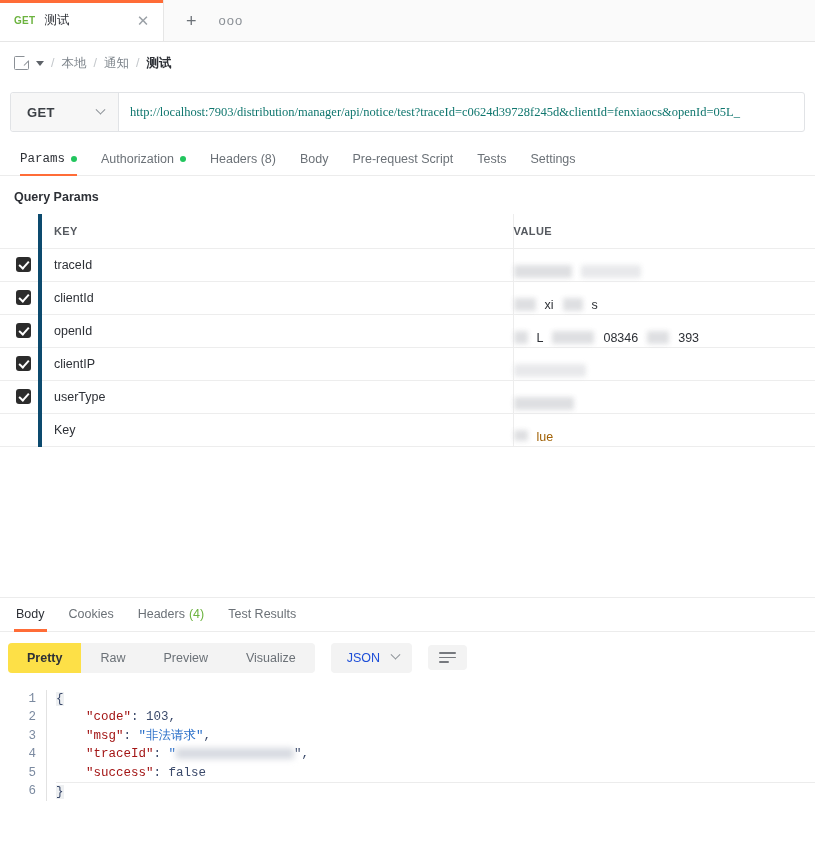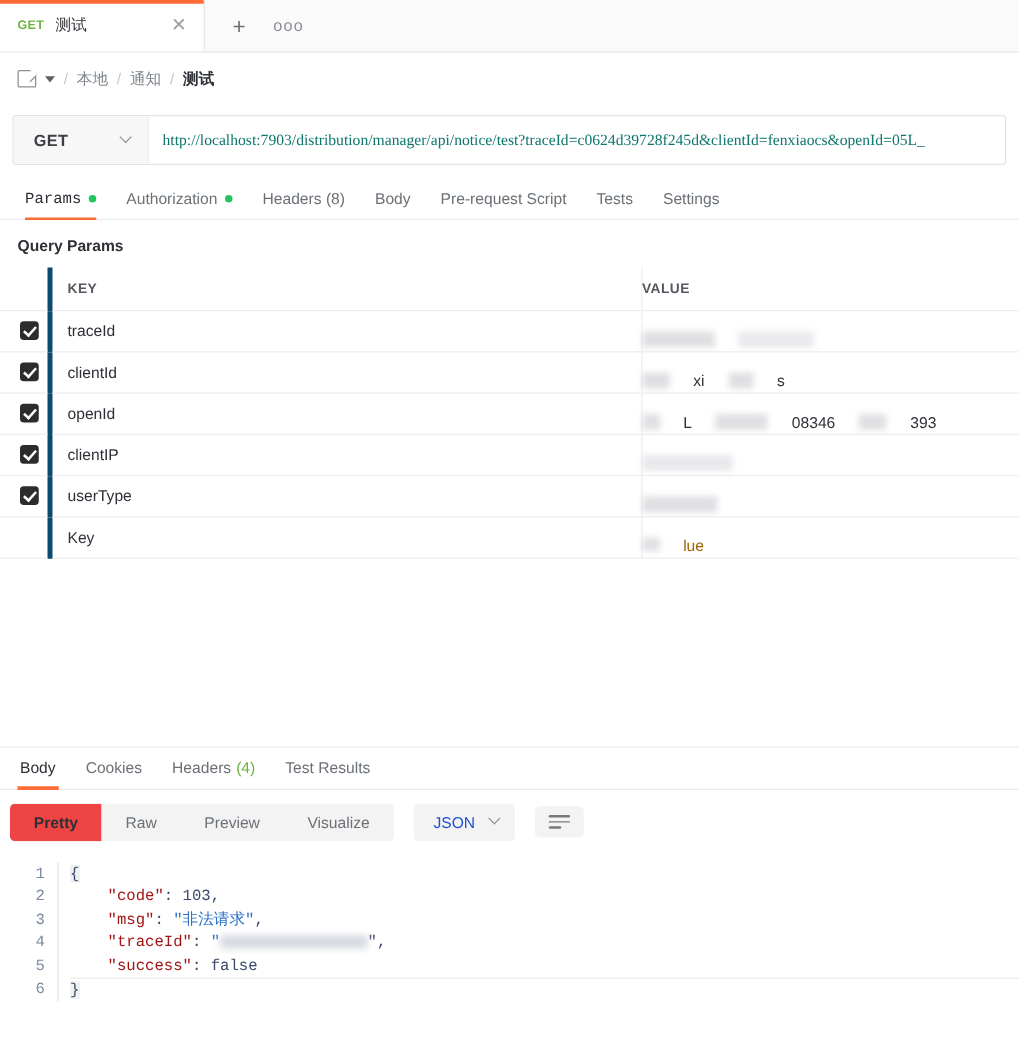--- a/index.html
+++ b/index.html
@@ -195,21 +195,21 @@
   
   .redact {
     display: inline-block; height: 13px;
     background: #d9dadd;
     vertical-align: middle;
     border-radius: 1px;
     filter: blur(2.5px);
     opacity: .85;
   }
   .redact.lite { background: #e4e5e8; }
-  .val-wrap { display: flex; align-items: flex-start; gap: 19px; margin-top: 14px; }
+  .val-wrap { display: flex; align-items: flex-start; gap: 9px; margin-top: 14px; }
   .val-text { font-size: 12.5px; color: #2d3036; }
 
   .spacer { height: 150px; }
 
   
   .response { border-top: 1px solid #ececec; }
   .restabs {
     display: flex; align-items: flex-end;
     height: 34px;
     padding: 0 0 0 4px;
@@ -238,21 +238,21 @@
   .segmented {
     display: flex; align-items: stretch;
     background: #f3f3f3; border-radius: 4px; overflow: hidden;
   }
   .seg {
     padding: 8px 19px;
     font-size: 12.5px; color: #6b7177;
     cursor: pointer;
   }
   .seg.active {
-    background: #ef4444; color: #2d3036; font-weight: bold;
+    background: #fde047; color: #2d3036; font-weight: bold;
   }
   .json-select {
     display: flex; align-items: center; gap: 12px;
     background: #f3f3f3; border-radius: 4px;
     padding: 8px 13px 8px 16px;
     margin-left: 8px;
     font-size: 12.5px; color: #1d4ed8;
     cursor: pointer;
   }
   .wrap-btn {

